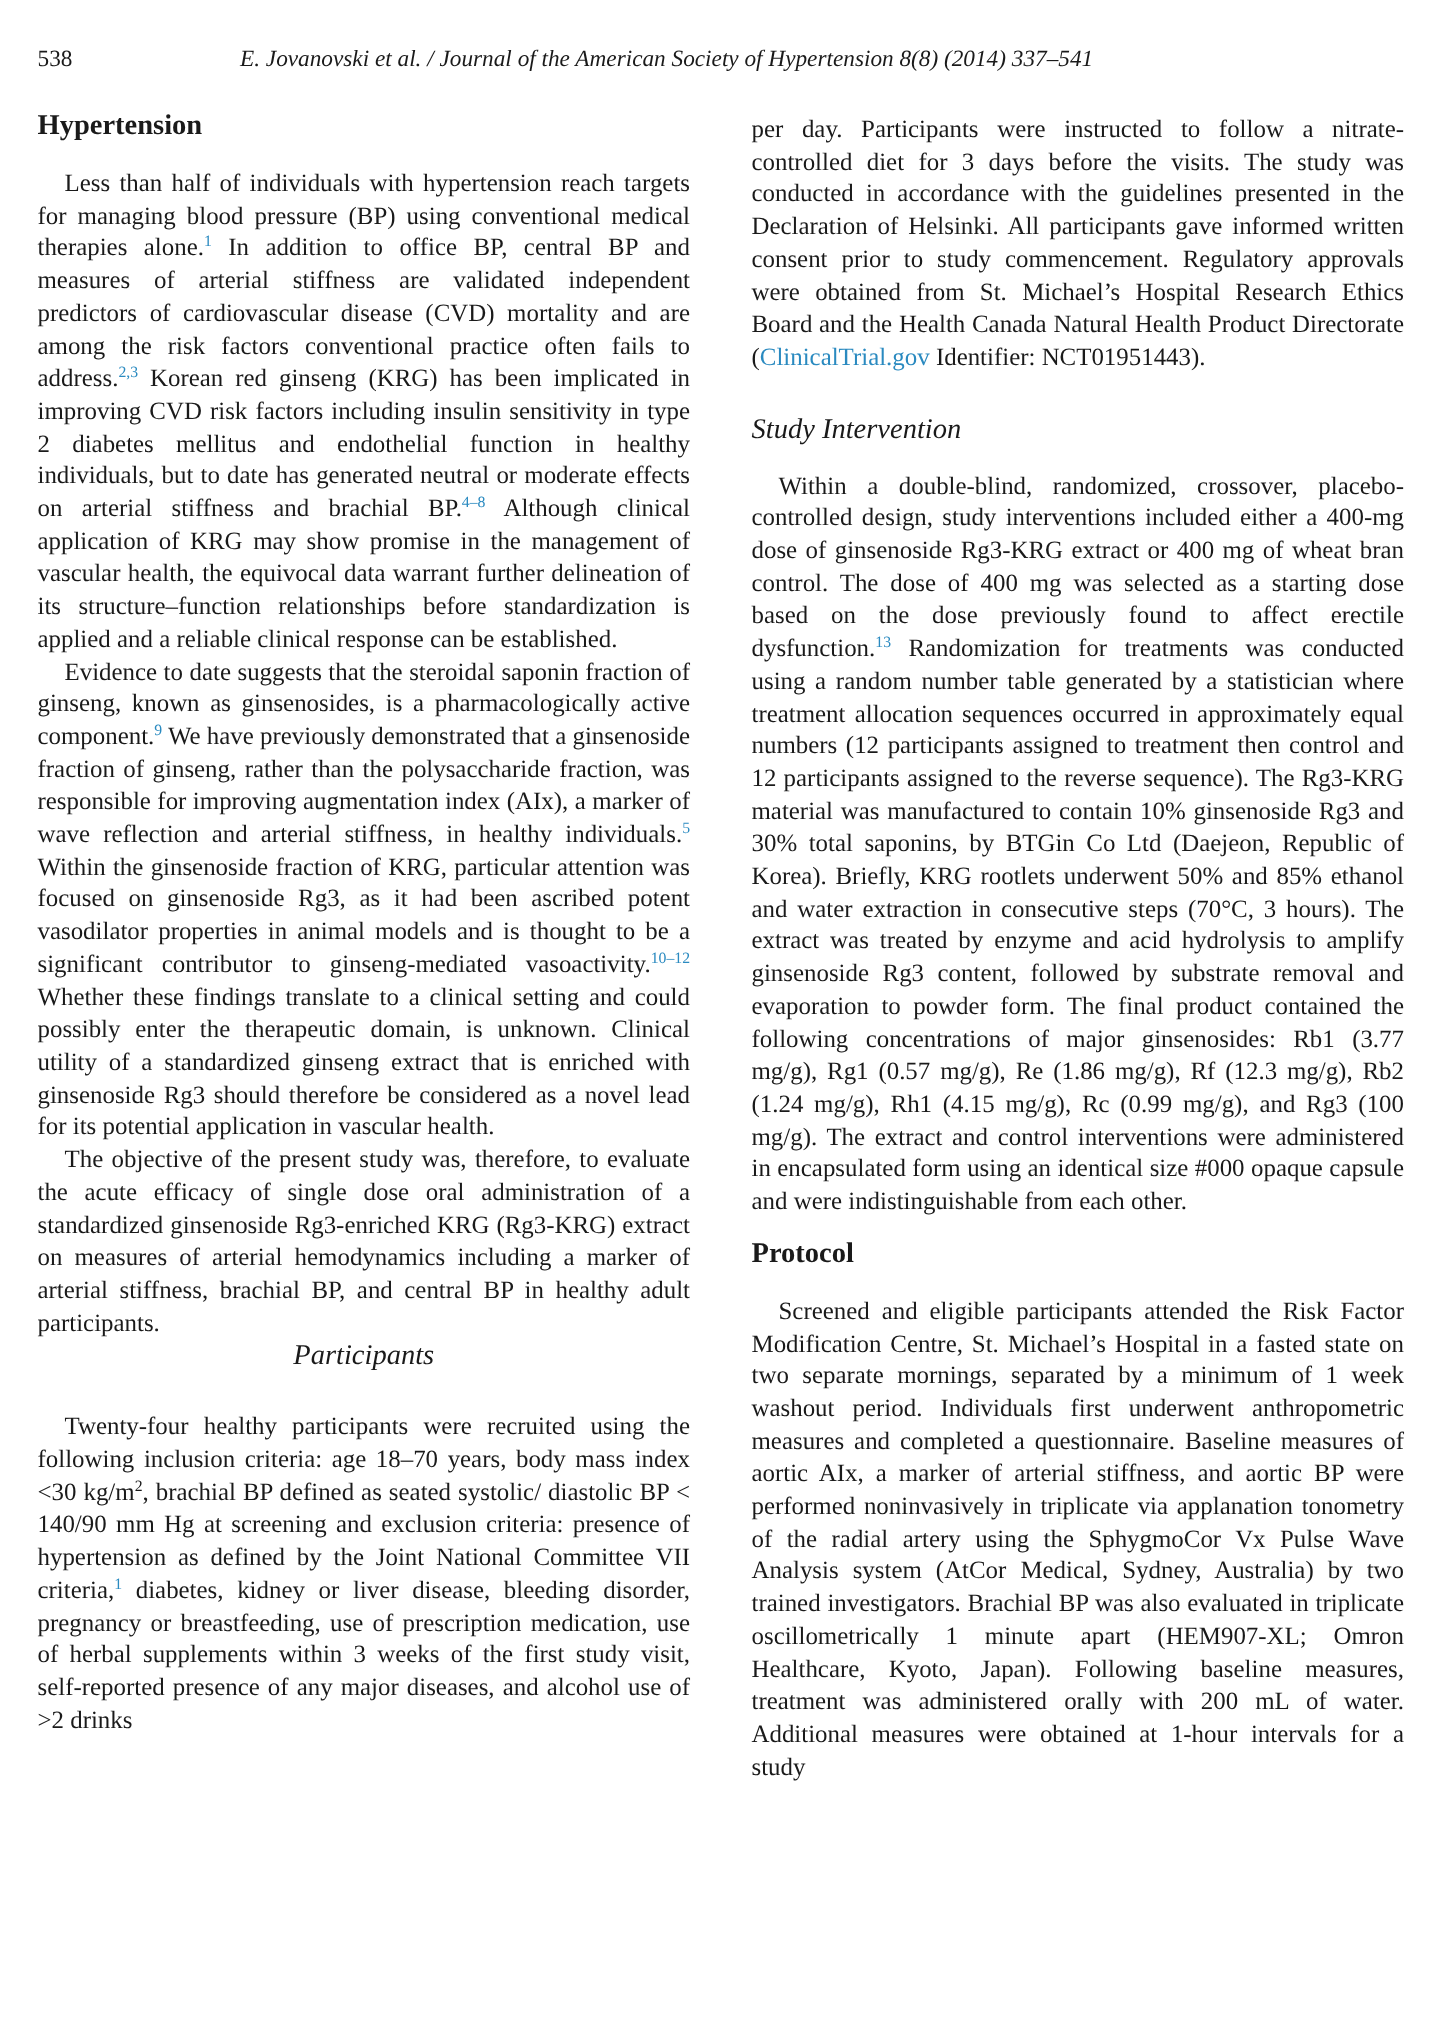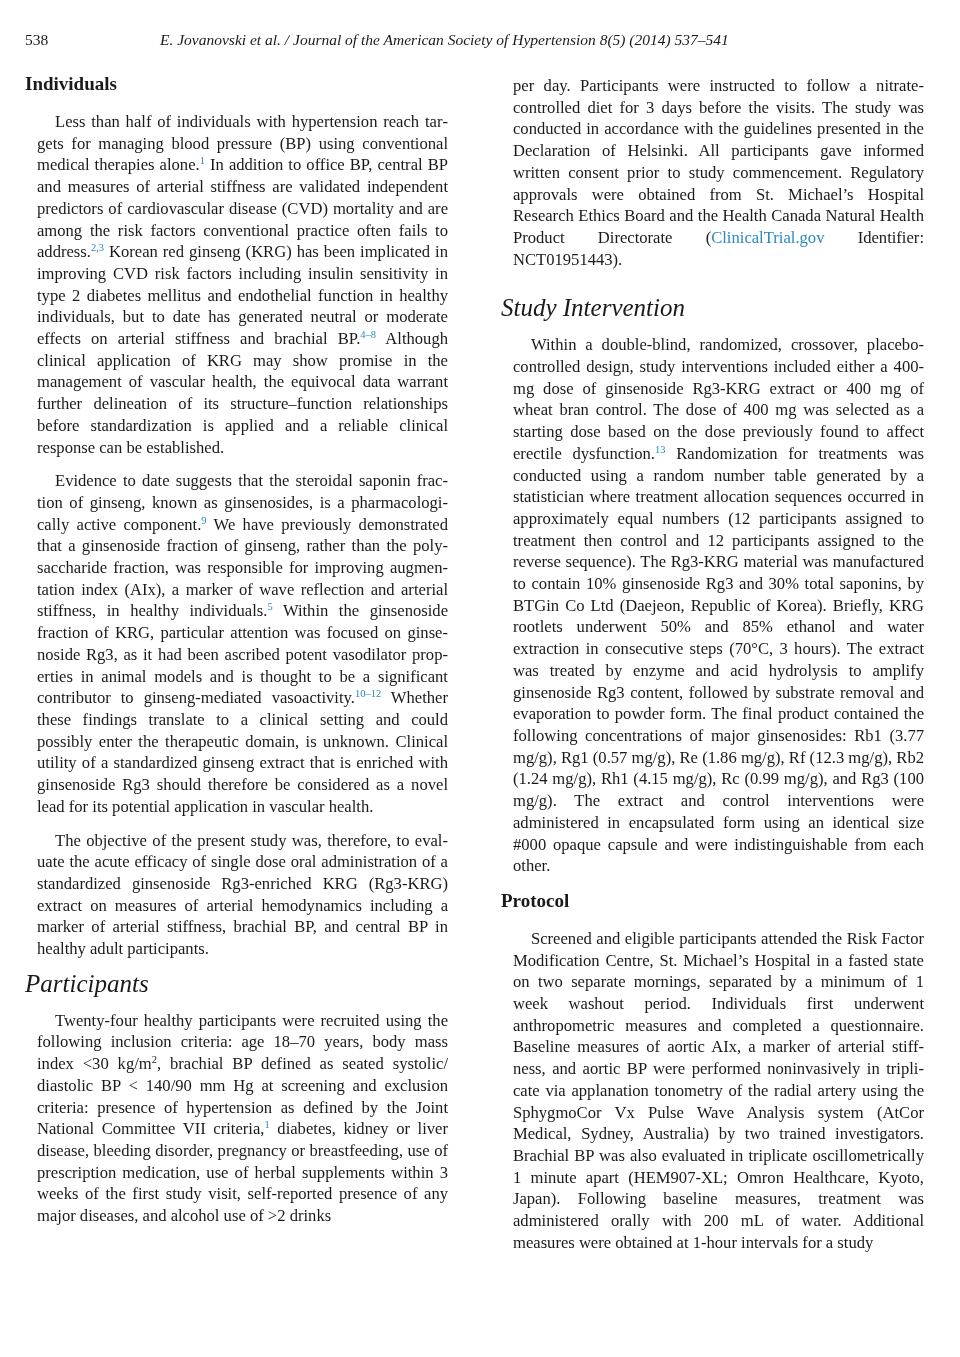--- a/index.html
+++ b/index.html
@@ -16,53 +16,53 @@
   .running-head .citation {
     position: absolute; left: 135px; top: 0; font-style: italic;
   }
   .col {
     position: absolute; top: 72px; width: 435px;
     font-size: 16.6px; line-height: 21.7px;
   }
   .col.left { left: 25px; }
   .col.right { left: 501px; }
   .col p {
-    margin: 12px; text-align: justify; text-indent: 18px;
+    margin: 0; text-align: justify; text-indent: 18px;
     hyphens: manual;
     font-family: Liberation Serif, serif;
   }
   .col p.noindent { text-indent: 0; }
   h2 {
     font-size: 19px; font-weight: bold; margin: 0; line-height: 24px;
   }
   h3 {
-    font-size: 25px; font-style: italic; font-weight: normal; margin: 0; line-height: 24px;
+    font-size: 19px; font-style: italic; font-weight: normal; margin: 0; line-height: 24px;
   }
   sup.ref { color: #2a8ac0; font-size: 10.5px; line-height: 0; vertical-align: 6px; }
   sup.plain { font-size: 10.5px; line-height: 0; vertical-align: 6px; }
   a.link { color: #2a8ac0; text-decoration: none; }
 </style>
 </head>
 <body>
 
 <div class="running-head">
   <span class="pageno">538</span>
-  <span class="citation">E. Jovanovski et al. / Journal of the American Society of Hypertension 8(5) (2014) 537–541</span>
+  <span class="citation">E. Jovanovski et al. / Journal of the American Society of Hypertension 8(8) (2014) 337–541</span>
 </div>
 
 <div class="col left">
-  <h2 style="margin-bottom:15px;">Individuals</h2>
+  <h2 style="margin-bottom:15px;">Hypertension</h2>
 
   <p><span>Less than half of individuals with hypertension reach tar­gets for managing blood pressure (BP) using conventional medical therapies alone.</span><sup class="ref">1</sup><span> In addition to office BP, central BP and measures of arterial stiffness are validated indepen­dent predictors of cardiovascular disease (CVD) mortality and are among the risk factors conventional practice often fails to address.</span><sup class="ref">2,3</sup><span> Korean red ginseng (KRG) has been implicated in improving CVD risk factors including insulin sensitivity in type 2 diabetes mellitus and endothelial func­tion in healthy individuals, but to date has generated neutral or moderate effects on arterial stiffness and brachial BP.</span><sup class="ref">4–8</sup><span> Although clinical application of KRG may show promise in the management of vascular health, the equivocal data war­rant further delineation of its structure–function relation­ships before standardization is applied and a reliable clinical response can be established.</span></p>
 
   <p><span>Evidence to date suggests that the steroidal saponin frac­tion of ginseng, known as ginsenosides, is a pharmacologi­cally active component.</span><sup class="ref">9</sup><span> We have previously demonstrated that a ginsenoside fraction of ginseng, rather than the poly­saccharide fraction, was responsible for improving augmen­tation index (AIx), a marker of wave reflection and arterial stiffness, in healthy individuals.</span><sup class="ref">5</sup><span> Within the ginsenoside fraction of KRG, particular attention was focused on ginse­noside Rg3, as it had been ascribed potent vasodilator prop­erties in animal models and is thought to be a significant contributor to ginseng-mediated vasoactivity.</span><sup class="ref">10–12</sup><span> Whether these findings translate to a clinical setting and could possibly enter the therapeutic domain, is unknown. Clinical utility of a standardized ginseng extract that is enriched with ginsenoside Rg3 should therefore be considered as a novel lead for its potential application in vascular health.</span></p>
 
   <p>The objective of the present study was, therefore, to eval­uate the acute efficacy of single dose oral administration of a standardized ginsenoside Rg3-enriched KRG (Rg3-KRG) extract on measures of arterial hemodynamics including a marker of arterial stiffness, brachial BP, and central BP in healthy adult participants.</p>
 
-  <h3 style="margin-bottom:14px;">Participants</h3>
+  <h3 style="margin-bottom:24px;text-align:center;">Participants</h3>
 
   <p><span>Twenty-four healthy participants were recruited using the following inclusion criteria: age 18–70 years, body mass index &lt;30 kg/m</span><sup class="plain">2</sup><span>, brachial BP defined as seated systolic/ diastolic BP &lt; 140/90 mm Hg at screening and exclusion criteria: presence of hypertension as defined by the Joint National Committee VII criteria,</span><sup class="ref">1</sup><span> diabetes, kidney or liver disease, bleeding disorder, pregnancy or breastfeeding, use of prescription medication, use of herbal supplements within 3 weeks of the first study visit, self-reported pres­ence of any major diseases, and alcohol use of &gt;2 drinks</span></p>
 </div>
 
 <div class="col right">
   <p class="noindent" style="margin-top:3px;"><span>per day. Participants were instructed to follow a nitrate-controlled diet for 3 days before the visits. The study was conducted in accordance with the guidelines presented in the Declaration of Helsinki. All participants gave informed written consent prior to study commencement. Regulatory approvals were obtained from St. Michael’s Hospital Research Ethics Board and the Health Canada Natural Health Product Directorate (</span><a class="link">ClinicalTrial.gov</a><span> Identifier: NCT01951443).</span></p>
 
   <h3 style="margin-top:26px; margin-bottom:14px;">Study Intervention</h3>
 
   <p><span>Within a double-blind, randomized, crossover, placebo-controlled design, study interventions included either a 400-mg dose of ginsenoside Rg3-KRG extract or 400 mg of wheat bran control. The dose of 400 mg was selected as a starting dose based on the dose previously found to affect erectile dysfunction.</span><sup class="ref">13</sup><span> Randomization for treatments was conducted using a random number table generated by a statistician where treatment allocation sequences occurred in approximately equal numbers (12 participants assigned to treatment then control and 12 participants assigned to the reverse sequence). The Rg3-KRG material was manu­factured to contain 10% ginsenoside Rg3 and 30% total saponins, by BTGin Co Ltd (Daejeon, Republic of Korea). Briefly, KRG rootlets underwent 50% and 85% ethanol and water extraction in consecutive steps (70°C, 3 hours). The extract was treated by enzyme and acid hydrolysis to amplify ginsenoside Rg3 content, followed by substrate removal and evaporation to powder form. The final product contained the following concentrations of major ginseno­sides: Rb1 (3.77 mg/g), Rg1 (0.57 mg/g), Re (1.86 mg/g), Rf (12.3 mg/g), Rb2 (1.24 mg/g), Rh1 (4.15 mg/g), Rc (0.99 mg/g), and Rg3 (100 mg/g). The extract and control interventions were administered in encapsulated form using an identical size #000 opaque capsule and were indistin­guishable from each other.</span></p>

